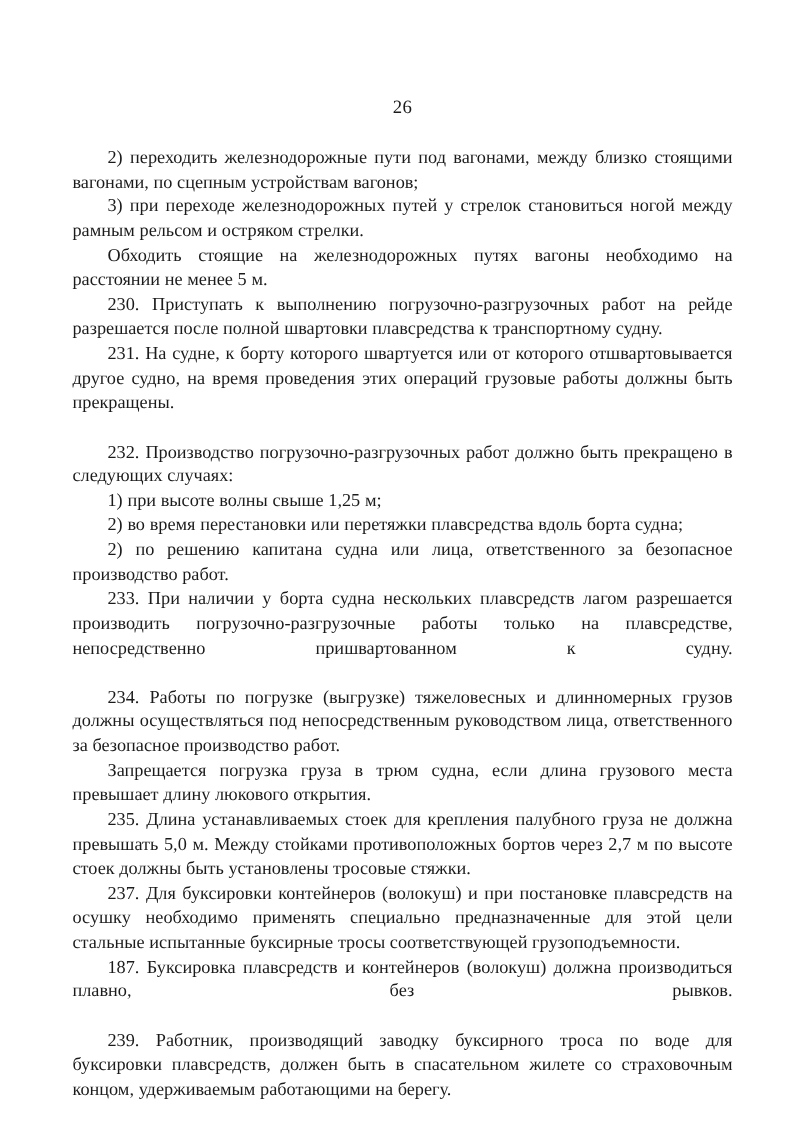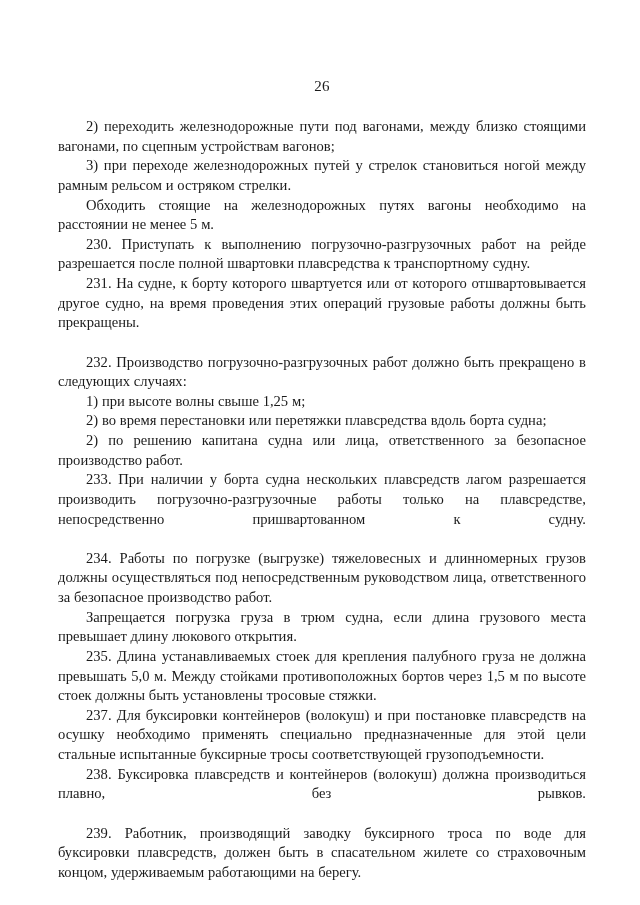--- a/index.html
+++ b/index.html
@@ -58,18 +58,18 @@
       <p>Обходить стоящие на железнодорожных путях вагоны необходимо на расстоянии не менее 5 м.</p>
       <p>230. Приступать к выполнению погрузочно-разгрузочных работ на рейде разрешается после полной швартовки плавсредства к транспортному судну.</p>
       <p class="stretch">231. На судне, к борту которого швартуется или от которого отшвартовывается другое судно, на время проведения этих операций грузовые работы должны быть прекращены.</p>
       <p>232. Производство погрузочно-разгрузочных работ должно быть прекращено в следующих случаях:</p>
       <p>1) при высоте волны свыше 1,25 м;</p>
       <p>2) во время перестановки или перетяжки плавсредства вдоль борта судна;</p>
       <p>2) по решению капитана судна или лица, ответственного за безопасное производство работ.</p>
       <p class="stretch">233. При наличии у борта судна нескольких плавсредств лагом разрешается производить погрузочно-разгрузочные работы только на плавсредстве, непосредственно пришвартованном к судну.</p>
       <p>234. Работы по погрузке (выгрузке) тяжеловесных и длинномерных грузов должны осуществляться под непосредственным руководством лица, ответственного за безопасное производство работ.</p>
       <p>Запрещается погрузка груза в трюм судна, если длина грузового места превышает длину люкового открытия.</p>
-      <p>235. Длина устанавливаемых стоек для крепления палубного груза не должна превышать 5,0 м. Между стойками противоположных бортов через 1,5 м по высоте стоек должны быть установлены тросовые стяжки.</p>
+      <p>235. Длина устанавливаемых стоек для крепления палубного груза не должна превышать 5,0 м. Между стойками противоположных бортов через 2,7 м по высоте стоек должны быть установлены тросовые стяжки.</p>
       <p>237. Для буксировки контейнеров (волокуш) и при постановке плавсредств на осушку необходимо применять специально предназначенные для этой цели стальные испытанные буксирные тросы соответствующей грузоподъемности.</p>
-      <p class="stretch">238. Буксировка плавсредств и контейнеров (волокуш) должна производиться плавно, без рывков.</p>
+      <p class="stretch">187. Буксировка плавсредств и контейнеров (волокуш) должна производиться плавно, без рывков.</p>
       <p>239. Работник, производящий заводку буксирного троса по воде для буксировки плавсредств, должен быть в спасательном жилете со страховочным концом, удерживаемым работающими на берегу.</p>
     </div>
 </div>
 
 </body></html>

